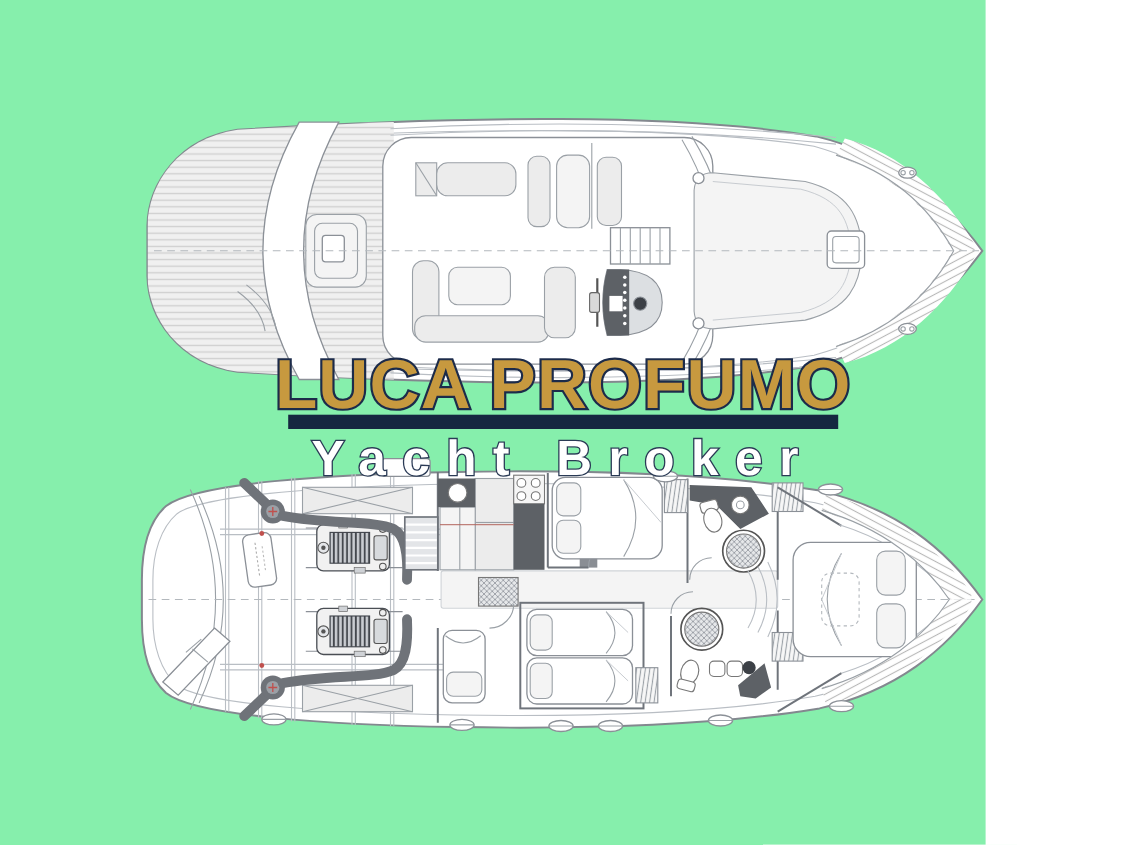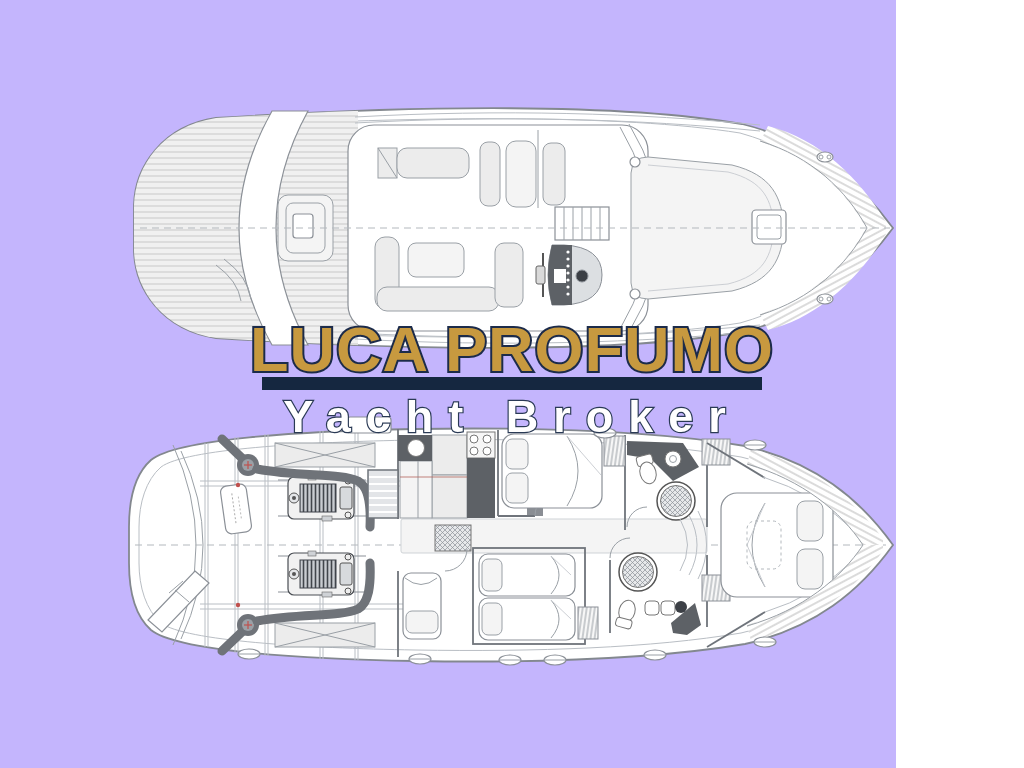--- a/index.html
+++ b/index.html
@@ -1,16 +1,16 @@
 <!DOCTYPE html>
 <html><head>
 <meta charset="utf-8">
 <style>
   html,body{margin:0;padding:0;background:#ffffff;}
-  .stage{position:relative;width:896px;height:768px;background:#c4b5fd;overflow:hidden;
+  .stage{position:relative;width:896px;height:768px;background:#86efac;overflow:hidden;
          font-family:"Liberation Sans",sans-serif;}
   .plan{position:absolute;}
   #topdeck{left:120px;top:95px;}
   #lowerdeck{left:115px;top:415px;}
   #logo{left:0;top:298px;}
 
   
   .hull{fill:#ffffff;stroke:#83888f;stroke-width:1.8;}
   .w{fill:#ffffff;stroke:#8b9097;stroke-width:1.2;}
   .lt{fill:#ececec;stroke:#9aa0a6;stroke-width:1;}

